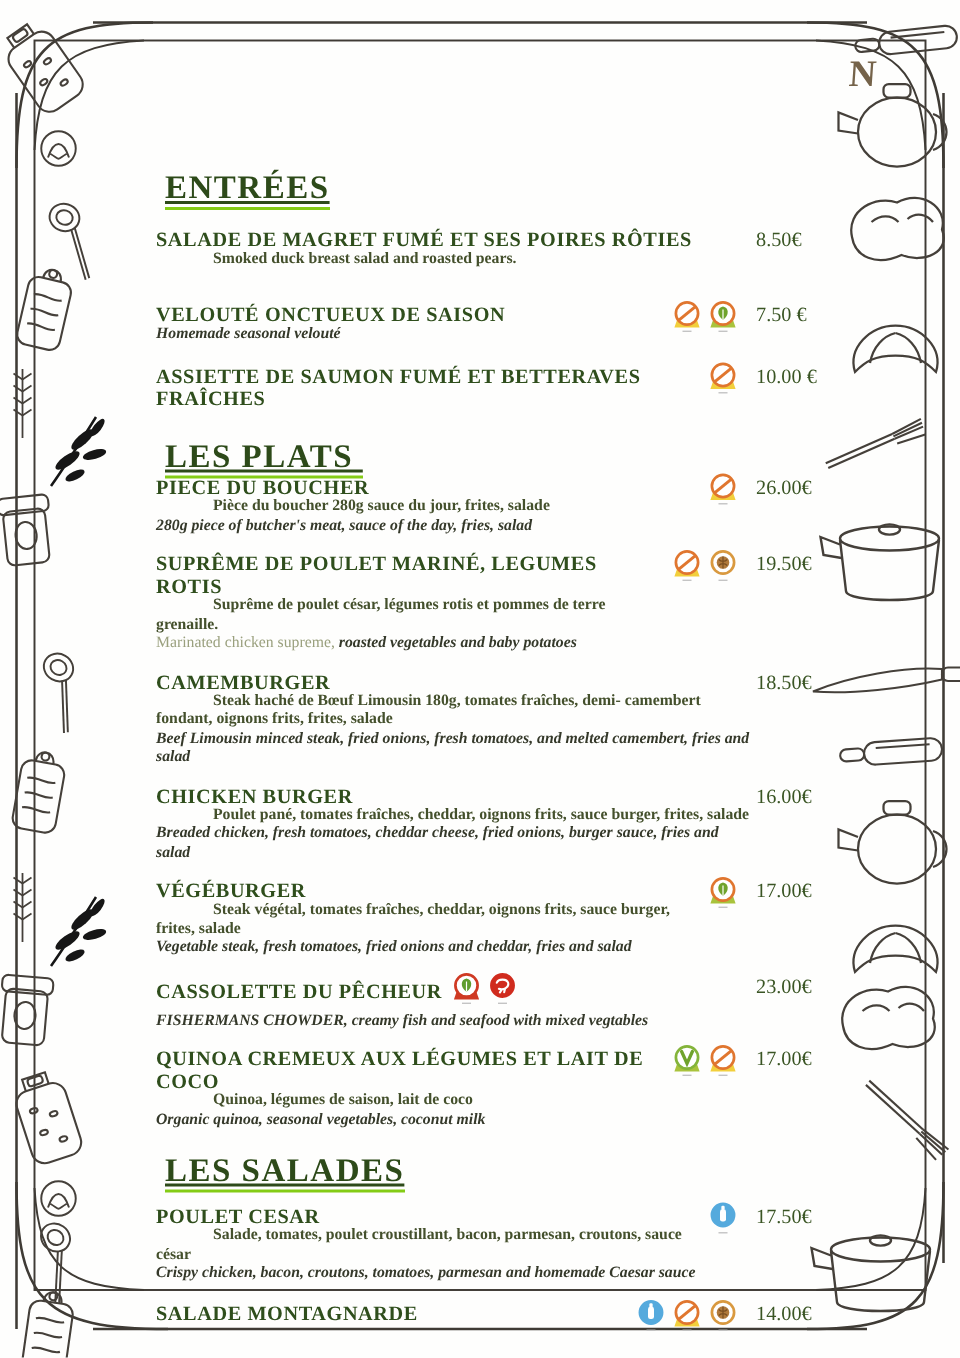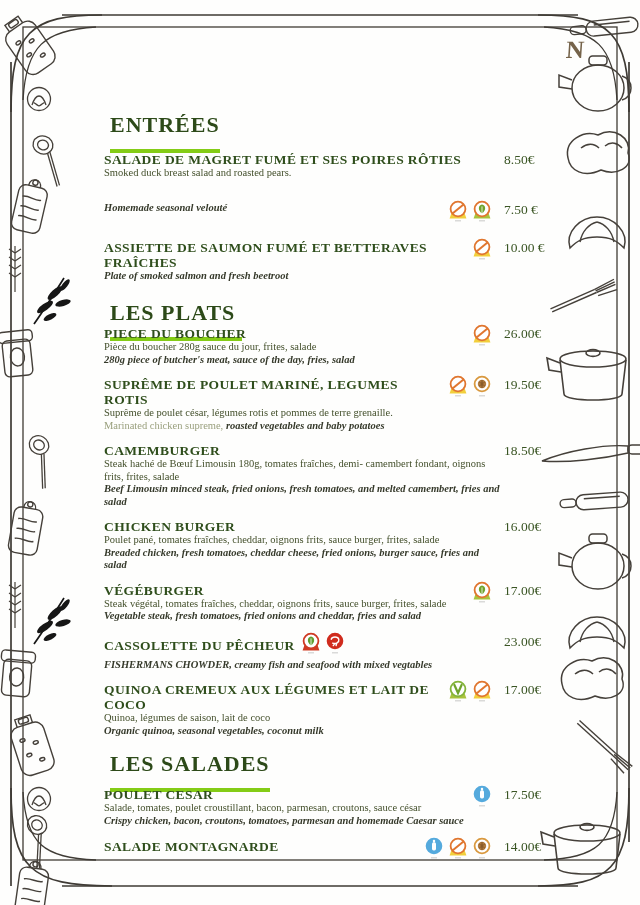--- a/index.html
+++ b/index.html
@@ -11,37 +11,37 @@
   #deco{position:absolute;left:0;top:0;width:640px;height:905px;pointer-events:none;}
   #letterN{
     position:absolute;left:566px;top:36px;font-size:25px;font-weight:bold;
     color:#75634a;transform:skewX(-4deg);
   }
   #content{position:absolute;left:104px;top:112px;width:452px;}
   .heading{
     font-size:22px;font-weight:bold;color:#2d4a19;letter-spacing:1px;
     margin:0 0 14px 6px;
   }
-  .heading span{border-bottom:4px solid #84cc16;padding-bottom:12px;}
+  .heading span{border-bottom:2px solid #84cc16;padding-bottom:1px;text-decoration:underline;}
   .sec-1{margin-top:18px;}
   .sec-1 .heading{margin-bottom:0;}
   .sec-2{margin-top:14px;}
   .sec-2 .heading{margin-bottom:10px;}
   .sec-0 .item + .item{margin-top:22px;}
   .sec-0 .item:nth-child(3){margin-top:14px;}
   .sec-1 .item + .item{margin-top:11px;}
   .sec-2 .item + .item{margin-top:12px;}
   .item{display:flex;align-items:flex-start;}
   .item .left{flex:1;min-width:0;}
   .iname{
     font-size:13.5px;line-height:15px;font-weight:bold;color:#2f4e1c;
     letter-spacing:0.4px;
   }
   .dline{font-size:10.5px;line-height:12.5px;}
-  .p-fr{font-weight:normal;color:#44502c;}
+  .p-fr{font-weight:bold;color:#44502c;margin-left:38px;}
   .p-en{font-weight:bold;font-style:italic;color:#35392a;}
   .p-muted{color:#9aa07e;}
   .icons{display:flex;gap:4px;margin:-2px 10px 0 8px;flex:none;}
   .icons-inline{display:inline-flex;gap:4px;vertical-align:middle;margin-left:6px;position:relative;top:-2px;}
   .price{flex:none;width:52px;font-size:13.5px;font-weight:normal;color:#3a5524;text-align:left;padding-left:2px;}
 </style>
 </head>
 <body>
 
 <svg id="deco" width="640" height="905" viewBox="0 0 640 905">
@@ -249,20 +249,21 @@
         <div class="items">
           <div class="item">
             <div class="left">
               <div class="iname"><span>SALADE DE MAGRET FUMÉ ET SES POIRES RÔTIES</span></div>
               <div class="dline"><span class="p-fr">Smoked duck breast salad and roasted pears. </span></div>
             </div>
             <div class="price">8.50€</div>
           </div>
           <div class="item">
             <div class="left">
+              <div class="iname"><span>VELOUTÉ ONCTUEUX DE SAISON</span></div>
               <div class="dline"><span class="p-en">Homemade seasonal velouté </span></div>
             </div>
             <div class="icons">
               <span><svg width="20" height="22" viewBox="0 0 20 22">
                   <path d="M3.4 13.2 L16.6 13.2 L18.4 18.4 L1.6 18.4 Z" fill="#f2cf3c"></path>
                   <circle cx="10" cy="9" r="7.4" fill="#ffffff" stroke="#e0762f" stroke-width="1.8"></circle>
                   <line x1="4.2" y1="13.8" x2="15.8" y2="4.2" stroke="#e0762f" stroke-width="2"></line>
                   <rect x="7" y="20.4" width="6" height="0.9" fill="#c2c2c2"></rect>
                 </svg></span>
               <span><svg width="20" height="22" viewBox="0 0 20 22">
@@ -271,21 +272,20 @@
                   <path d="M10 4.4 C14 5 14.4 10.4 10 13.2 C5.6 10.4 6 5 10 4.4 Z" fill="#6fa32c"></path>
                   <path d="M10 13 V6.4" stroke="#ffffff" stroke-width="0.8"></path>
                   <rect x="7" y="20.4" width="6" height="0.9" fill="#c2c2c2"></rect>
                 </svg></span>
             </div>
             <div class="price">7.50 €</div>
           </div>
           <div class="item">
             <div class="left">
               <div class="iname"><span>ASSIETTE DE SAUMON FUMÉ ET BETTERAVES FRAÎCHES</span></div>
-              <div class="dline"><span class="p-en">Plate of smoked salmon and fresh beetroot </span></div>
             </div>
             <div class="icons">
               <span><svg width="20" height="22" viewBox="0 0 20 22">
                   <path d="M3.4 13.2 L16.6 13.2 L18.4 18.4 L1.6 18.4 Z" fill="#f2cf3c"></path>
                   <circle cx="10" cy="9" r="7.4" fill="#ffffff" stroke="#e0762f" stroke-width="1.8"></circle>
                   <line x1="4.2" y1="13.8" x2="15.8" y2="4.2" stroke="#e0762f" stroke-width="2"></line>
                   <rect x="7" y="20.4" width="6" height="0.9" fill="#c2c2c2"></rect>
                 </svg></span>
             </div>
             <div class="price">10.00 €</div>

